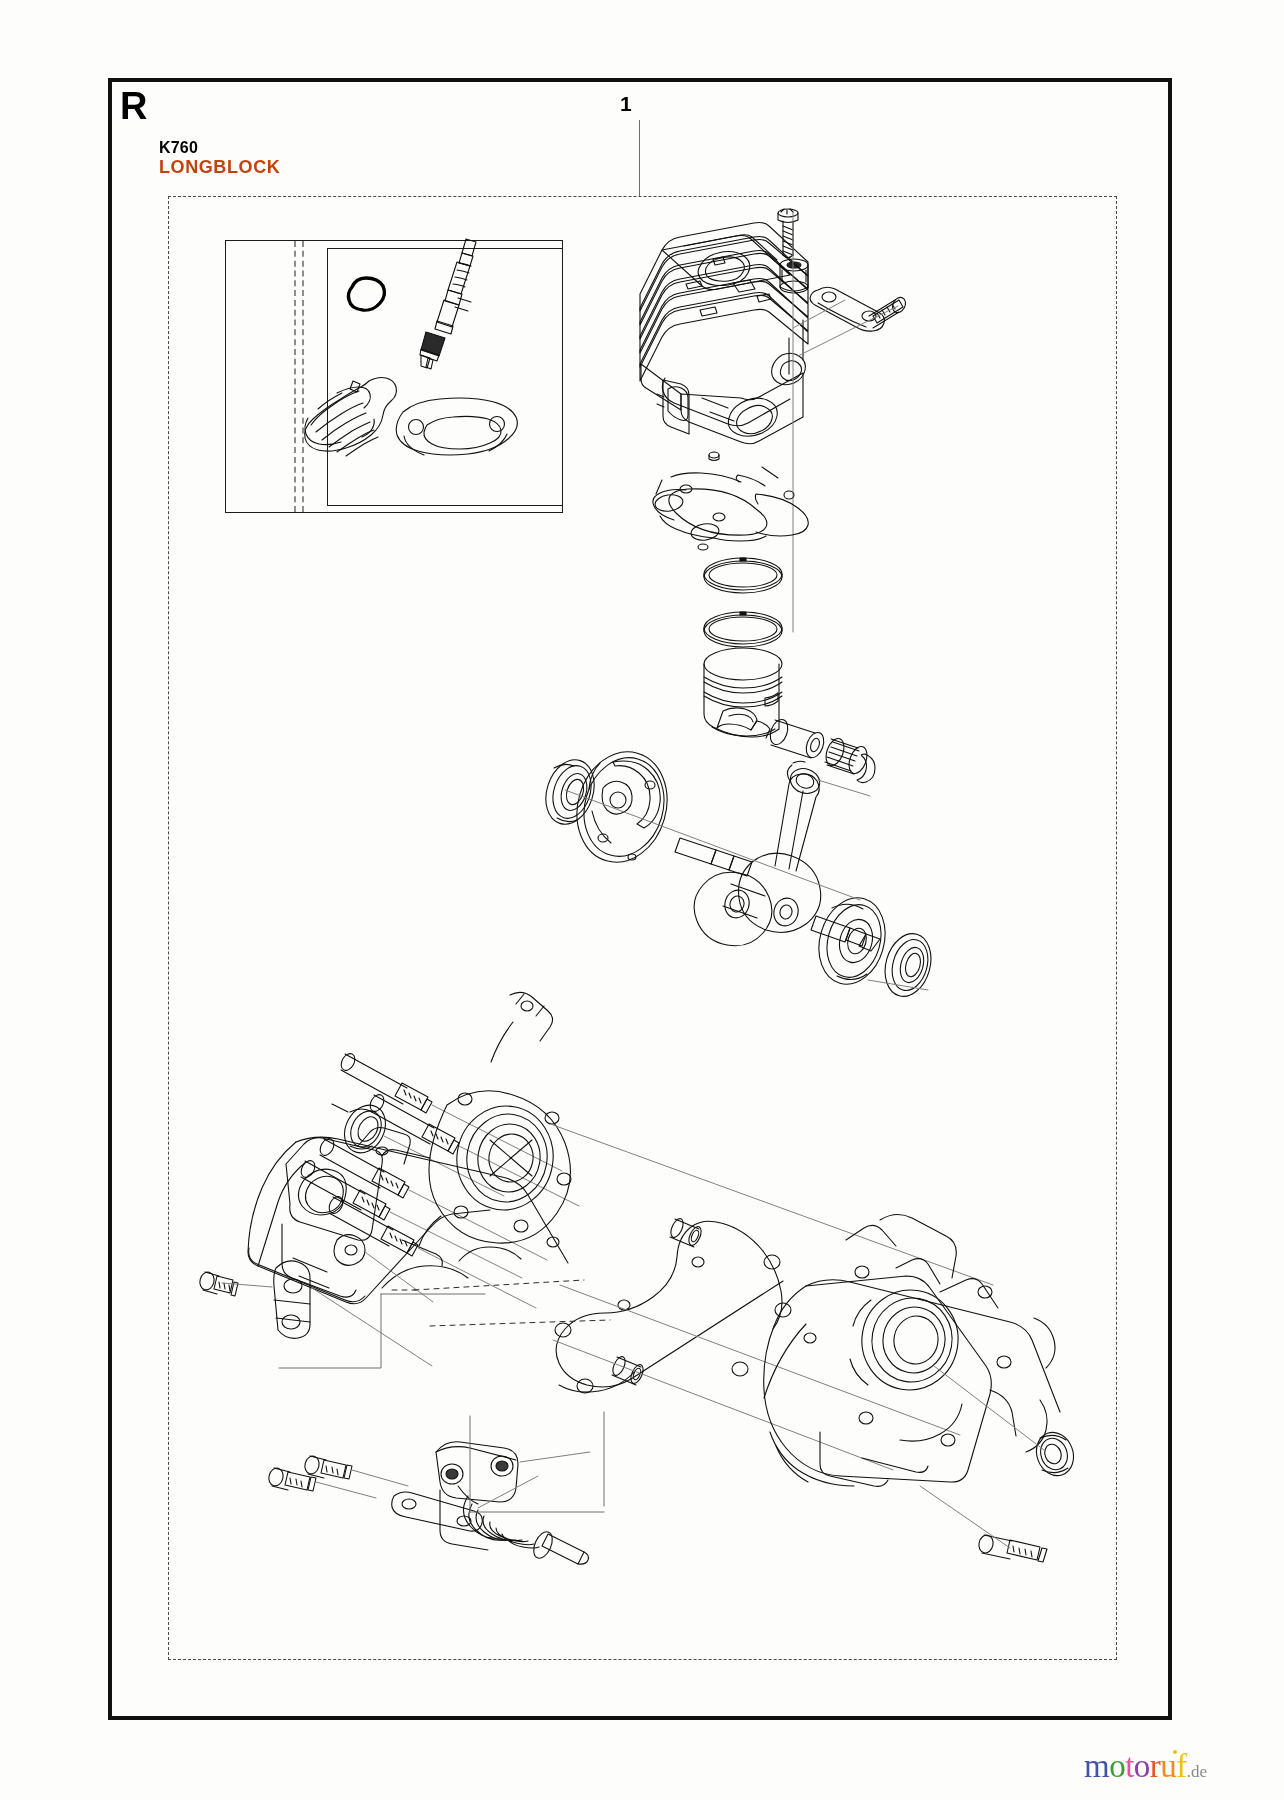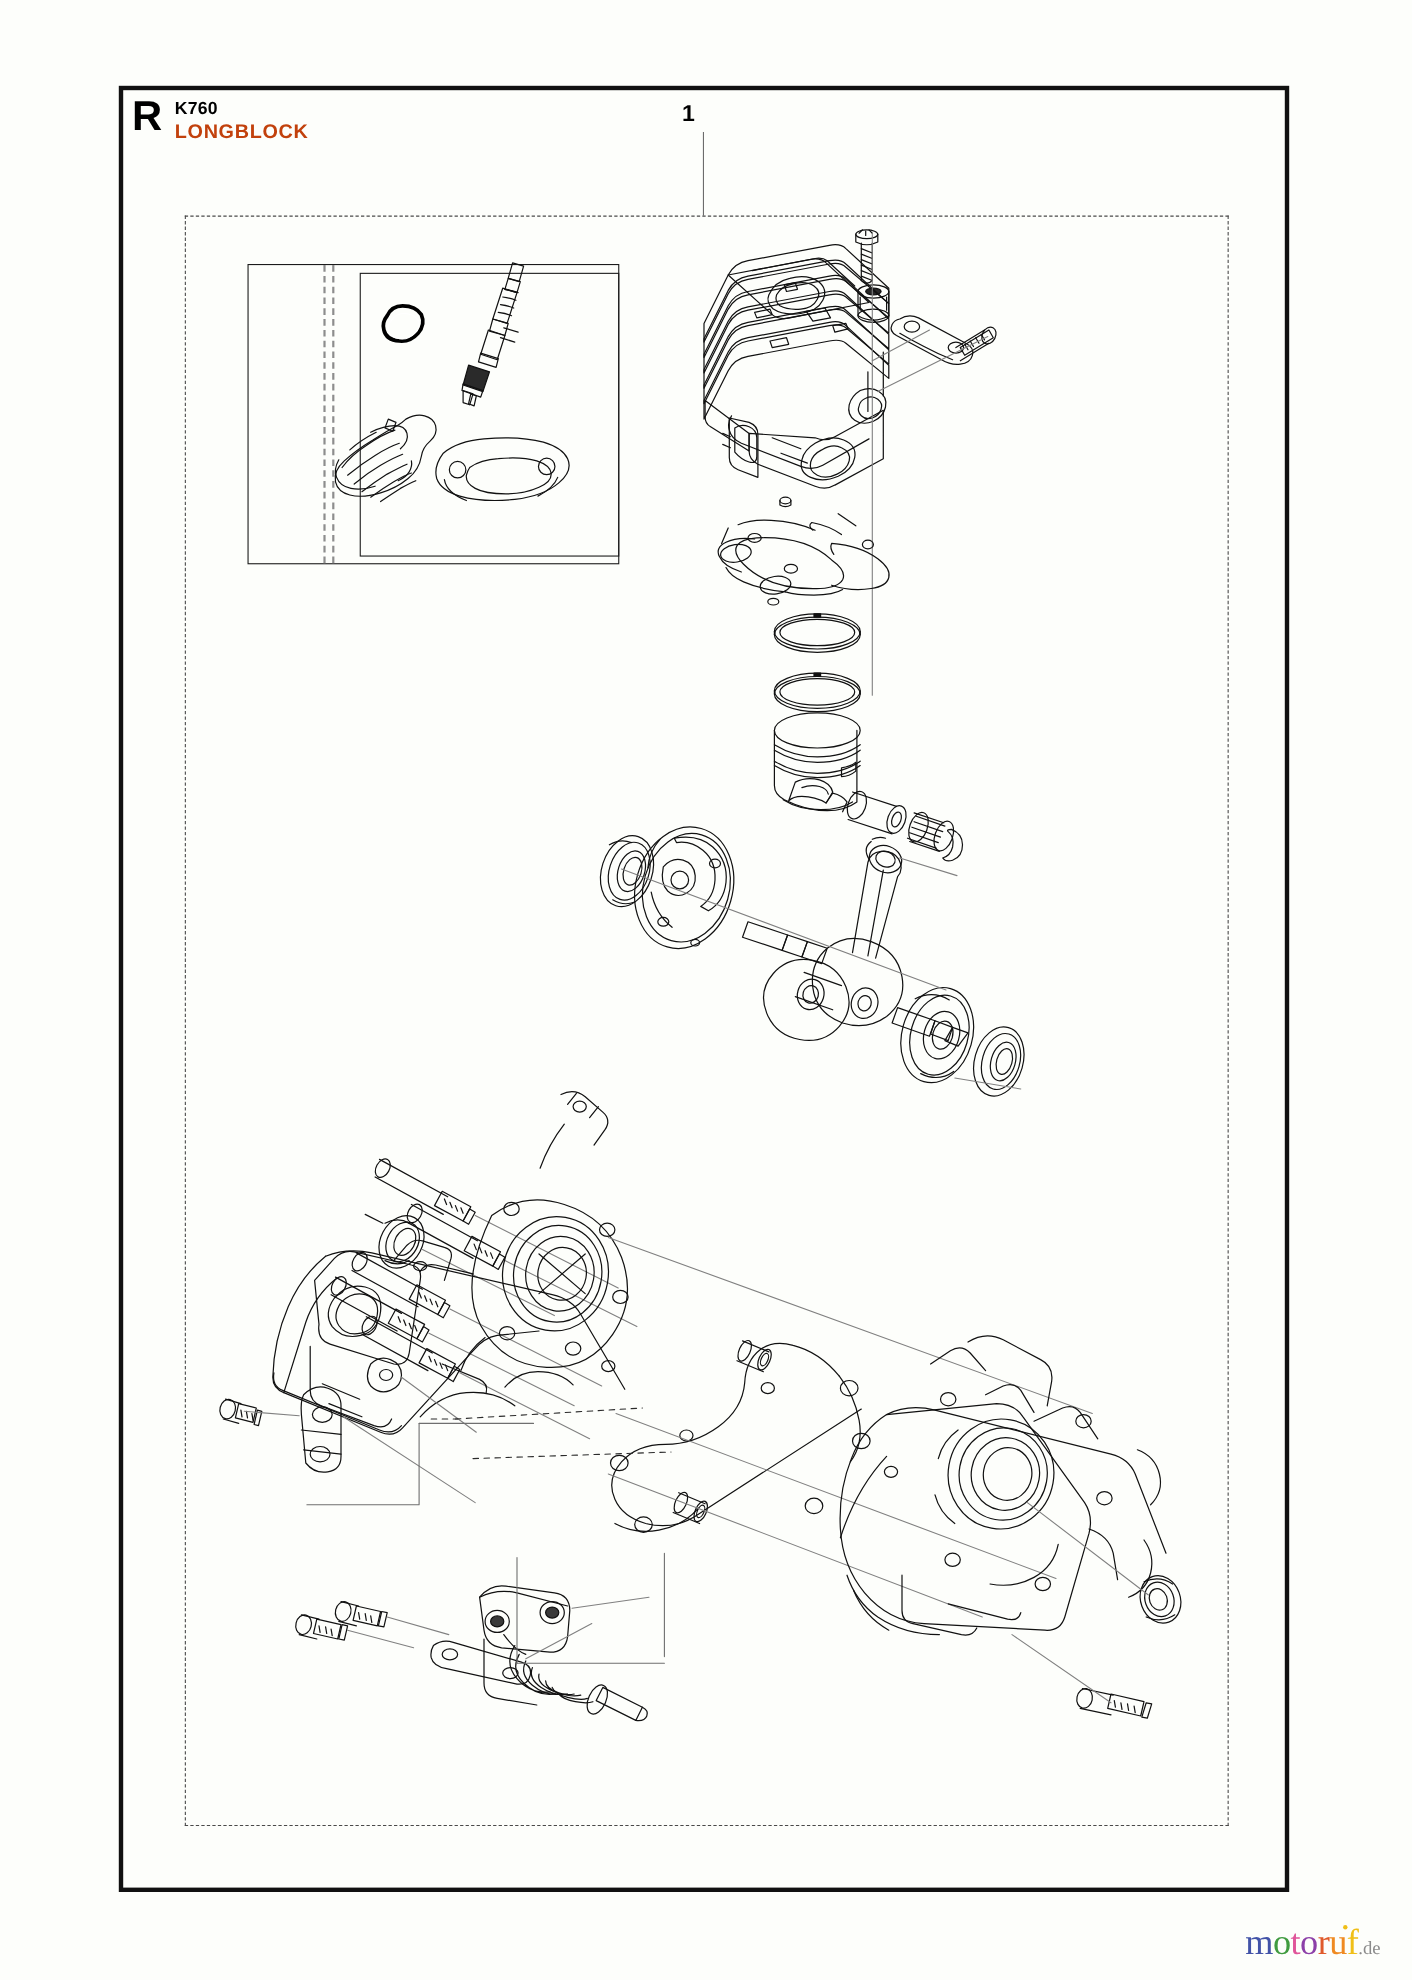--- a/index.html
+++ b/index.html
@@ -43,20 +43,21 @@
   }
   #section-letter {
     font-size: 38px;
     font-weight: bold;
     line-height: 36px;
     color: #000;
     letter-spacing: -0.5px;
   }
   #header-titles {
     padding-top: 3px;
+    margin-top: 48px;
   }
   .hdr-line1 {
     font-size: 16px;
     font-weight: bold;
     line-height: 18px;
     letter-spacing: 0.2px;
     color: #000;
   }
   .hdr-line2 {
     font-size: 18px;
@@ -134,21 +135,21 @@
     top: 0;
     width: 1284px;
     height: 1800px;
     pointer-events: none;
   }
   #art svg { display: block; }
 
   
   #watermark {
     position: absolute;
-    left: 1132px;
+    left: 1084px;
     top: 1748px;
     font-family: "Liberation Serif", serif;
     font-size: 33px;
     line-height: 36px;
     letter-spacing: -0.5px;
     white-space: nowrap;
   }
   #watermark .wm-ch { font-weight: 400; }
   #watermark .wm-tld {
     font-size: 17px;

